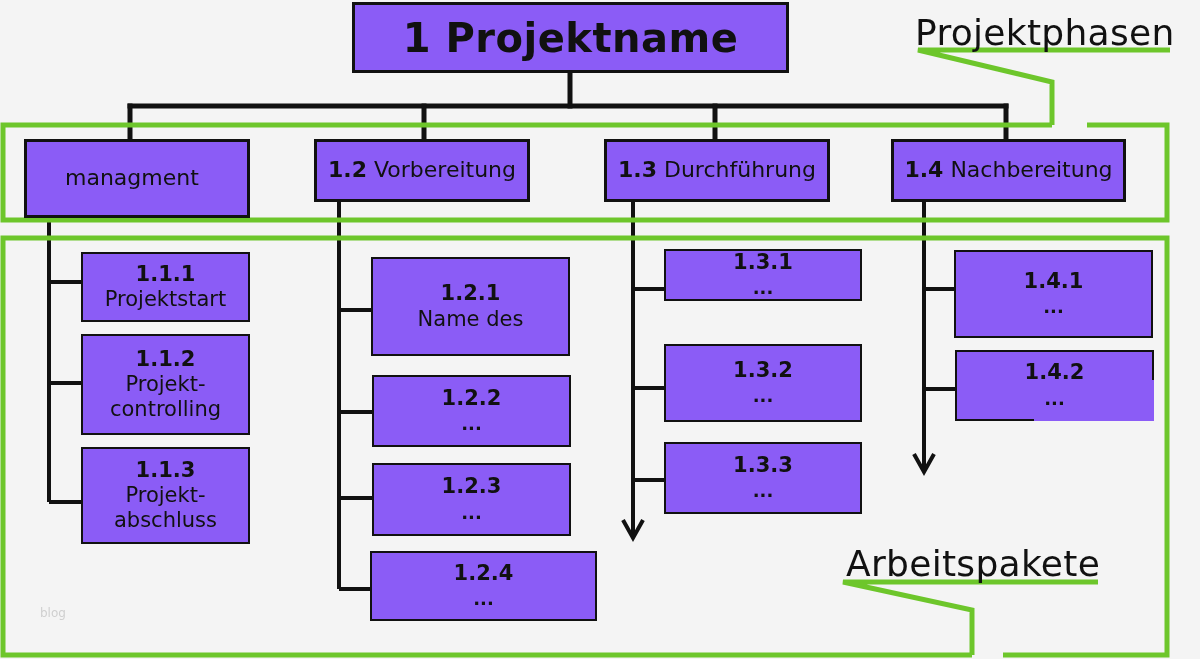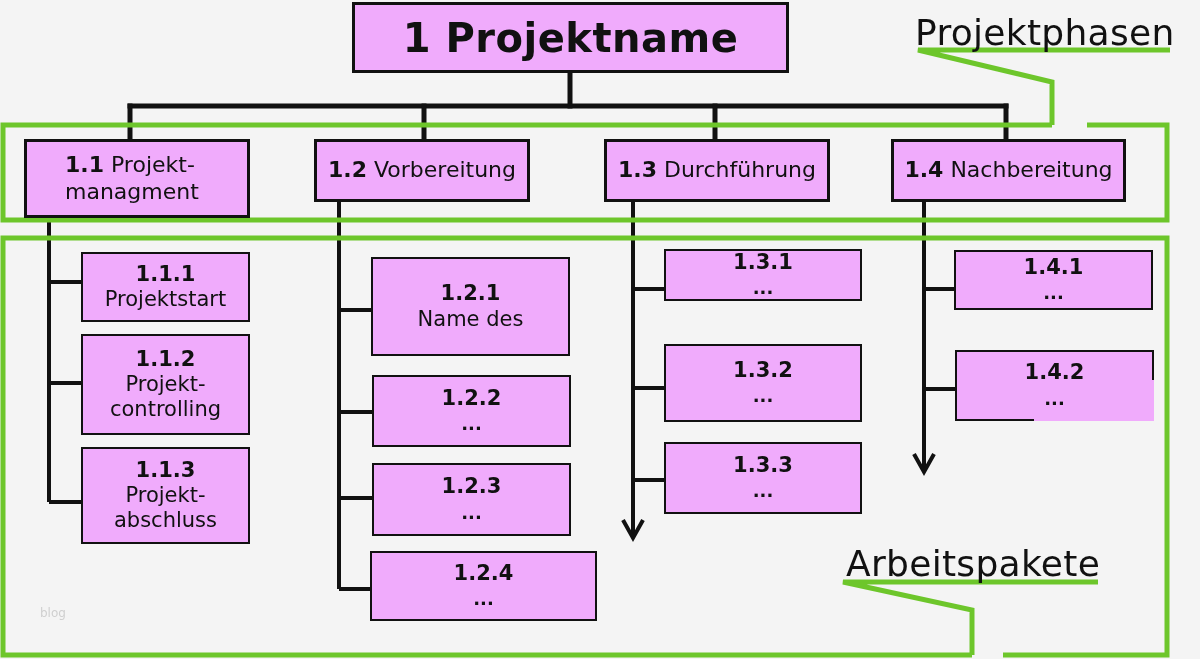--- a/index.html
+++ b/index.html
@@ -5,21 +5,21 @@
   html, body { margin: 0; padding: 0; }
   body {
     width: 1200px; height: 659px; position: relative; overflow: hidden;
     background: #f4f4f4;
     font-family: "DejaVu Sans", "Liberation Sans", sans-serif;
     color: #111;
   }
   .lines { position: absolute; left: 0; top: 0; width: 1200px; height: 659px; z-index: 1; }
   .box {
     position: absolute; z-index: 2; box-sizing: border-box;
-    background: #f0abfc; border: 2px solid #111;
+    background: #8b5cf6; border: 2px solid #111;
     display: flex; flex-direction: column; align-items: center; justify-content: center;
     text-align: center; line-height: 1.2;
   }
   .root { border-width: 3px; font-size: 40px; font-weight: bold; letter-spacing: 0.5px; }
   .phase { border-width: 3px; font-size: 22px; }
   .phase .num { font-weight: bold; }
   .phase.left-align { align-items: flex-start; padding-left: 38px; text-align: left; }
   .wp { font-size: 21px; }
   .wp .num { font-weight: bold; }
   .wp .dots { font-weight: bold; font-size: 18px; line-height: 1.4; }
@@ -75,21 +75,20 @@
     <polyline points="972,655 3,655 3,238 1167,238 1167,655 1003,655"></polyline>
     <polyline points="972,655 972,610 843,582 1098,582"></polyline>
   </g>
 </svg>
 
 <div class="box root" style="left:352px; top:2px; width:437px; height:71px;">
   <span>1 Projektname</span>
 </div>
 
 <div class="box phase left-align" style="left:24px; top:139px; width:226px; height:79px;">
-  <div><span class="num">1.1</span> <span>Projekt-</span></div>
   <div>managment</div>
 </div>
 
 <div class="box phase" style="left:314px; top:139px; width:216px; height:63px;">
   <div><span class="num">1.2</span> <span>Vorbereitung</span></div>
 </div>
 
 <div class="box phase" style="left:604px; top:139px; width:226px; height:63px;">
   <div><span class="num">1.3</span> <span>Durchführung</span></div>
 </div>
@@ -136,21 +135,21 @@
 </div>
 <div class="box wp" style="left:664px; top:344px; width:198px; height:78px;">
   <div class="num">1.3.2</div>
   <div class="dots">...</div>
 </div>
 <div class="box wp" style="left:664px; top:442px; width:198px; height:72px;">
   <div class="num">1.3.3</div>
   <div class="dots">...</div>
 </div>
 
-<div class="box wp" style="left:954px; top:250px; width:199px; height:60px;">
+<div class="box wp" style="left:954px; top:250px; width:199px; height:88px;">
   <div class="num">1.4.1</div>
   <div class="dots">...</div>
 </div>
 <div class="box wp" style="left:955px; top:350px; width:199px; height:71px; border-right-color:transparent; border-bottom-color:transparent;">
   <div class="num">1.4.2</div>
   <div class="dots">...</div>
 </div>
 
 <svg style="position:absolute; left:0; top:0; z-index:3; pointer-events:none;" width="1200" height="659">
   <line x1="1153" y1="350" x2="1153" y2="380" stroke="#111" stroke-width="2"></line>

